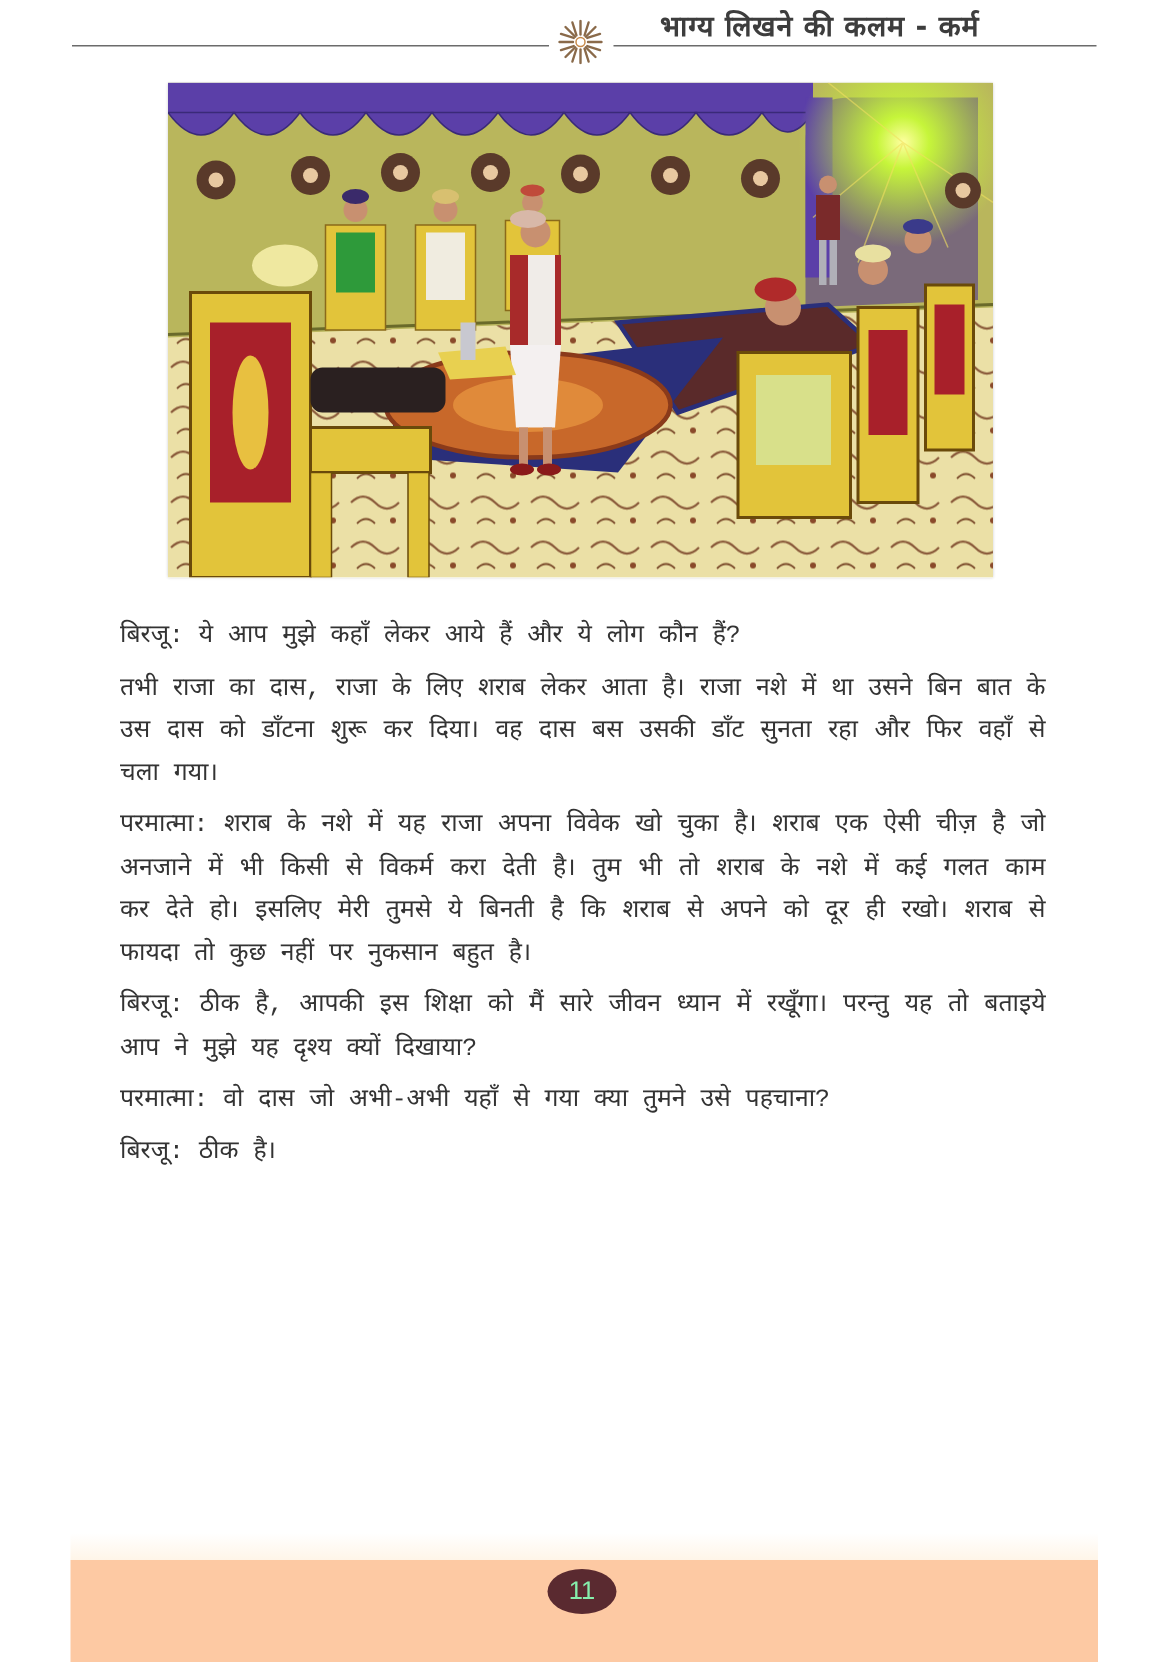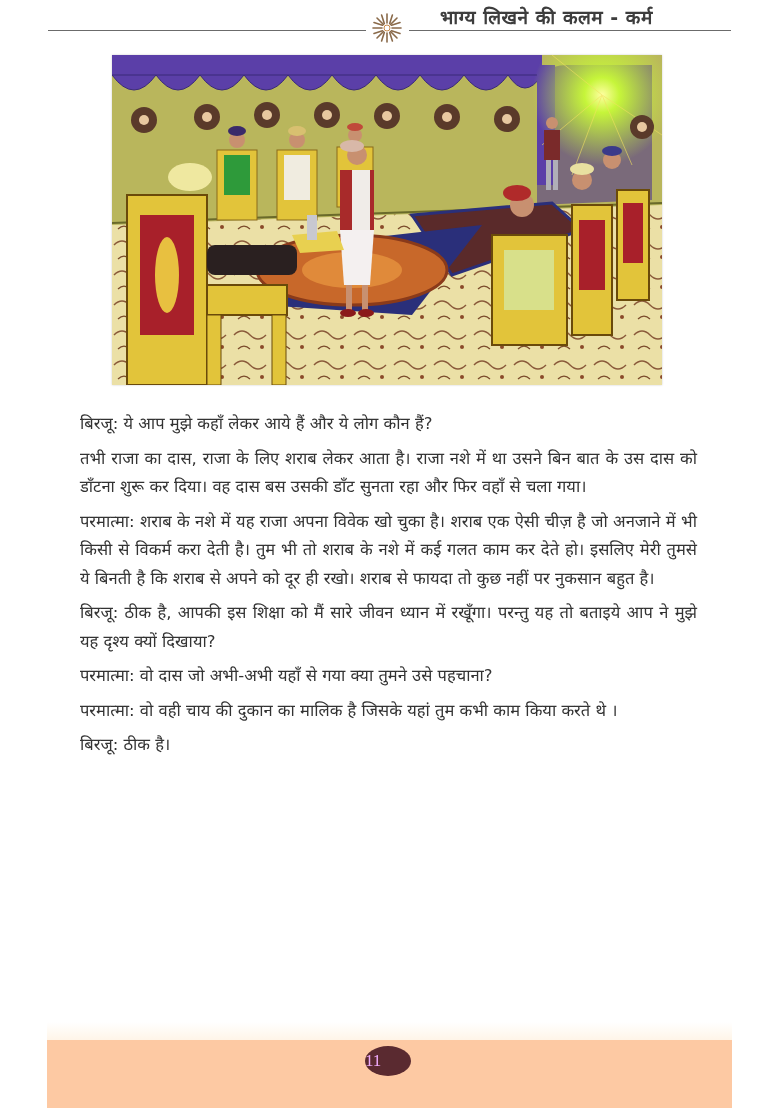--- a/index.html
+++ b/index.html
@@ -14,29 +14,29 @@
                color: #3d3d3d; letter-spacing: 0.5px; white-space: nowrap; }
 
   
   .illustration { position: absolute; left: 112px; top: 55px; width: 550px; height: 330px;
                   overflow: hidden; box-shadow: 0 0 2px rgba(0,0,0,0.2); }
   .illustration svg { display: block; }
 
   
   .body-text { position: absolute; left: 80px; top: 410px; width: 617px; font-size: 16.5px;
                line-height: 28.5px; color: #333; text-align: justify; }
-  .para { margin: 0 0 6px 0; }
+  .para { margin: 0 0 6px 0; font-family: Liberation Mono, monospace; }
 
   
   .footer-fade { position: absolute; left: 47px; top: 1022px; width: 685px; height: 18px;
                  background: linear-gradient(#ffffff, #fff5e8); }
   .footer { position: absolute; left: 47px; top: 1040px; width: 685px; height: 68px; background: #fdc9a3; }
   .page-badge { position: absolute; left: 365px; top: 1046px; width: 46px; height: 30px; border-radius: 50%;
-                background: #5a2a30; color: #f0abfc; font-family: Liberation Serif, serif;
-                font-size: 17px; line-height: 30px; }
+                background: #5a2a30; color: #86efac; font-family: Liberation Sans, sans-serif;
+                font-size: 17px; line-height: 30px; text-align: center; }
 </style>
 </head>
 <body>
 
 <div class="hdr-line-left"></div>
 <div class="hdr-flower">
   <svg width="30" height="30" viewBox="0 0 30 30">
     <g stroke="#8a6a4a" stroke-width="1.6" stroke-linecap="round">
       <line x1="15" y1="1" x2="15" y2="10"></line>
         <line x1="15" y1="20" x2="15" y2="29"></line>
@@ -185,19 +185,18 @@
       <ellipse cx="500" cy="96" rx="10" ry="5" fill="#3a3a8a"></ellipse>
   </svg>
 </div>
 
 <div class="body-text">
   <p class="para">बिरजू: ये आप मुझे कहाँ लेकर आये हैं और ये लोग कौन हैं?</p>
   <p class="para">तभी राजा का दास, राजा के लिए शराब लेकर आता है। राजा नशे में था उसने बिन बात के उस दास को डाँटना शुरू कर दिया। वह दास बस उसकी डाँट सुनता रहा और फिर वहाँ से चला गया।</p>
   <p class="para">परमात्मा: शराब के नशे में यह राजा अपना विवेक खो चुका है। शराब एक ऐसी चीज़ है जो अनजाने में भी किसी से विकर्म करा देती है। तुम भी तो शराब के नशे में कई गलत काम कर देते हो। इसलिए मेरी तुमसे ये बिनती है कि शराब से अपने को दूर ही रखो। शराब से फायदा तो कुछ नहीं पर नुकसान बहुत है।</p>
   <p class="para">बिरजू: ठीक है, आपकी इस शिक्षा को मैं सारे जीवन ध्यान में रखूँगा। परन्तु यह तो बताइये आप ने मुझे यह दृश्य क्यों दिखाया?</p>
   <p class="para">परमात्मा: वो दास जो अभी-अभी यहाँ से गया क्या तुमने उसे पहचाना?</p>
-  <p class="para">परमात्मा: वो वही चाय की दुकान का मालिक है जिसके यहां तुम कभी काम किया करते थे ।</p>
   <p class="para">बिरजू: ठीक है।</p>
 </div>
 
 <div class="footer-fade"></div>
 <div class="footer"></div>
 <div class="page-badge">11</div>
 
 </body></html>

